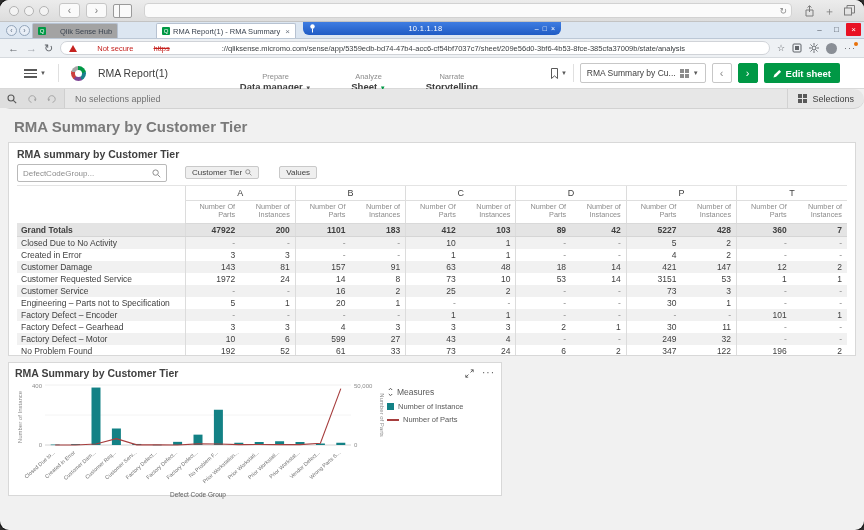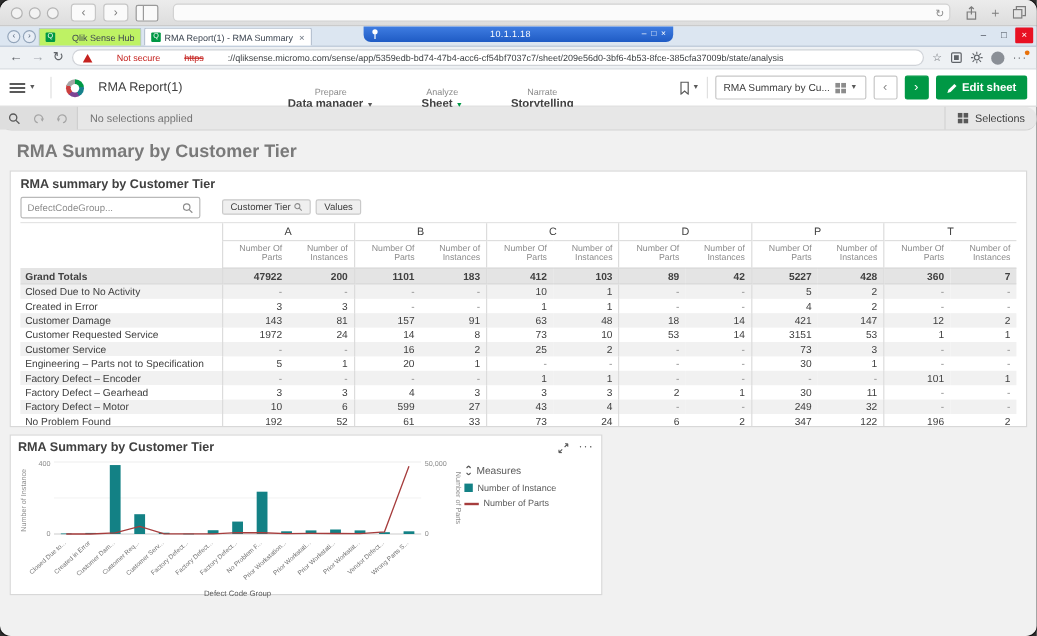--- a/index.html
+++ b/index.html
@@ -17,47 +17,47 @@
   .addressfield{flex:1;height:15px;background:#fbfbfb;border:1px solid #d2d2d2;border-radius:4px;position:relative;margin:0 6px;}
   .addressfield .reload{position:absolute;right:4px;top:0;font-size:9px;color:#8b8b8b;line-height:14px;}
   .macicons{display:flex;gap:9px;align-items:center;color:#7c7c7c;}
   .macicons svg{display:block;}
   .plus-g{font-size:11px;color:#7c7c7c;line-height:10px;}
 
   
   .tabrow{height:17px;flex:0 0 17px;background:#dce6f1;position:relative;display:flex;align-items:flex-end;padding-left:6px;border-bottom:1px solid #bcc8d6;}
   .circlebtn{width:11px;height:11px;border-radius:50%;border:1px solid #93a5ba;color:#5c6c80;font-size:7px;line-height:9px;text-align:center;margin:0 2px 2px 0;background:#e8eef6;}
   .tab{height:15px;display:flex;align-items:center;gap:3px;font-size:7.5px;color:#3b4450;padding:0 5px;border:1px solid #b7c2d1;border-bottom:none;border-radius:2px 2px 0 0;margin-right:2px;max-width:150px;white-space:nowrap;overflow:hidden;}
-  .tab.inactive{background:#bef264;gap:14px;}
-  .tab.active{background:#ffffff;}
+  .tab.inactive{background:#a3a3a3;gap:14px;}
+  .tab.active{background:#ffffff;margin-left:36px;}
   .favicon{width:8px;height:8px;border-radius:1px;background:#009845;color:#fff;font-size:6px;line-height:8px;text-align:center;flex:0 0 8px;}
   .tabclose{color:#6d7682;font-size:8px;margin-left:2px;}
   .winctrls{position:absolute;right:3px;top:1px;display:flex;gap:2px;align-items:center;}
   .wc{width:15px;height:13px;font-size:8px;line-height:13px;text-align:center;color:#3f4650;}
   .wc.close{background:#e81123;color:#fff;border-radius:1px;}
   .rdpbar{position:absolute;left:50%;transform:translateX(-50%);top:0;width:258px;height:13px;background:linear-gradient(#3f7de2,#1f5bc4);border-radius:0 0 6px 6px;display:flex;align-items:center;color:#fff;font-size:7.5px;padding:0 6px;gap:4px;z-index:3;}
   .rdpbar .host{flex:1;text-align:center;letter-spacing:0.3px;}
   .rdp-ic{font-size:7px;line-height:11px;}
 
   
   .addrrow{height:19px;flex:0 0 19px;background:#eef1f4;border-bottom:1px solid #d6dade;display:flex;align-items:center;padding:0 8px;gap:7px;}
   .a-ic{color:#5f6368;font-size:11px;line-height:16px;}
   .a-ic.dim{color:#a3a8ae;}
   .urlbox{flex:1;height:14px;background:#fff;border:1px solid #d0d3d8;border-radius:7px;display:flex;align-items:center;padding:0 8px;gap:20px;font-size:7.5px;white-space:nowrap;overflow:hidden;}
   .warn-tri{width:0;height:0;border-left:4px solid transparent;border-right:4px solid transparent;border-bottom:7px solid #c5221f;flex:0 0 auto;}
   .notsecure{color:#c5221f;}
   .proto{color:#c5221f;text-decoration:line-through;}
-  .urlrest{color:#3c4043;overflow:hidden;text-overflow:ellipsis;}
+  .urlrest{color:#3c4043;overflow:hidden;text-overflow:ellipsis;margin-left:32px;}
   .addricons{display:flex;gap:7px;align-items:center;}
   .avatar{width:11px;height:11px;border-radius:50%;background:#8a8f96;}
   .more{position:relative;color:#5f6368;font-size:9px;letter-spacing:1px;}
   .more::after{content:"";position:absolute;right:-2px;top:-1px;width:4px;height:4px;border-radius:50%;background:#e8710a;}
 
   
-  .qtoolbar{height:31px;flex:0 0 31px;background:#fff;border-bottom:1px solid #d9d9d9;display:flex;align-items:center;padding:0 8px;gap:12px;}
+  .qtoolbar{height:31px;flex:0 0 31px;background:#fff;border-bottom:1px solid #d9d9d9;display:flex;align-items:center;padding:0 24px;gap:12px;}
   .hamb{width:13px;height:9px;background:repeating-linear-gradient(#595959 0 1.6px,transparent 1.6px 3.6px);}
   .caret{font-size:6px;color:#595959;}
   .caret.green{color:#009845;}
   .vdiv{width:1px;height:18px;background:#e0e0e0;}
   .qlik-logo{width:15px;height:15px;border-radius:50%;background:conic-gradient(#009845 0 22%,#17818c 22% 42%,#7d4494 42% 62%,#cc3f3f 62% 80%,#a5a5a5 80% 100%);display:flex;align-items:center;justify-content:center;}
   .qlik-logo .hole{width:7px;height:7px;border-radius:50%;background:#fff;}
   .apptitle{font-size:10.5px;color:#404040;}
   .centernav{flex:1;display:flex;justify-content:center;gap:30px;height:14px;}
   .nav-group{display:flex;flex-direction:column;justify-content:center;text-align:center;height:31px;padding:0 5px;}
   .nav-group.active{box-shadow:inset 0 -3px 0 #009845;}
@@ -82,21 +82,21 @@
   .content{flex:1;overflow:hidden;}
 
   
   .panel{background:#fff;border:1px solid #d8d8d8;margin:0 8px;}
   .pivotpanel{height:214px;padding:5px 8px;overflow:hidden;}
   .paneltitle{font-size:10.5px;font-weight:bold;color:#404040;margin-bottom:3px;}
   table.pivot{width:100%;border-collapse:collapse;table-layout:fixed;}
   .label-col{width:168px;}
   .controls-row th{padding:1px 2px 3px 0;vertical-align:top;text-align:left;border-bottom:1px solid #e4e4e4;}
   .searchbox{width:150px;height:18px;border:1px solid #b9b9b9;border-radius:2px;background:#fff;display:flex;align-items:center;justify-content:space-between;padding:0 5px;font-size:8px;color:#8c8c8c;font-weight:normal;}
-  .chips{display:flex;gap:4px;align-items:center;padding-top:2px;}
+  .chips{display:flex;gap:20px;align-items:center;padding-top:2px;}
   .chip{background:#efefef;border:1px solid #c9c9c9;border-radius:2px;padding:1px 6px;font-size:8px;font-weight:normal;color:#404040;display:flex;align-items:center;gap:3px;}
   th.letter{font-size:9px;font-weight:normal;color:#404040;text-align:center;padding:2px 0;border-bottom:1px solid #dedede;background:#fff;}
   th.sub{font-size:7.3px;font-weight:normal;color:#8c8c8c;text-align:right;padding:2px 5px 3px;line-height:1.15;border-bottom:1px solid #d9d9d9;background:#fff;}
   .gb{border-left:1px solid #dcdcdc;}
   td.rowlabel{font-size:8.5px;color:#404040;text-align:left;padding:1px 4px;line-height:10px;white-space:nowrap;overflow:hidden;text-overflow:ellipsis;}
   td.num{font-size:8.5px;color:#404040;text-align:right;padding:1px 5px;line-height:10px;}
   td.num.dash{color:#8c8c8c;}
   tbody tr:nth-child(even){background:#f1f1f1;}
   tbody tr.total{background:#e4e4e4;font-weight:bold;}
   tbody tr.total td{border-bottom:1px solid #d5d5d5;}

